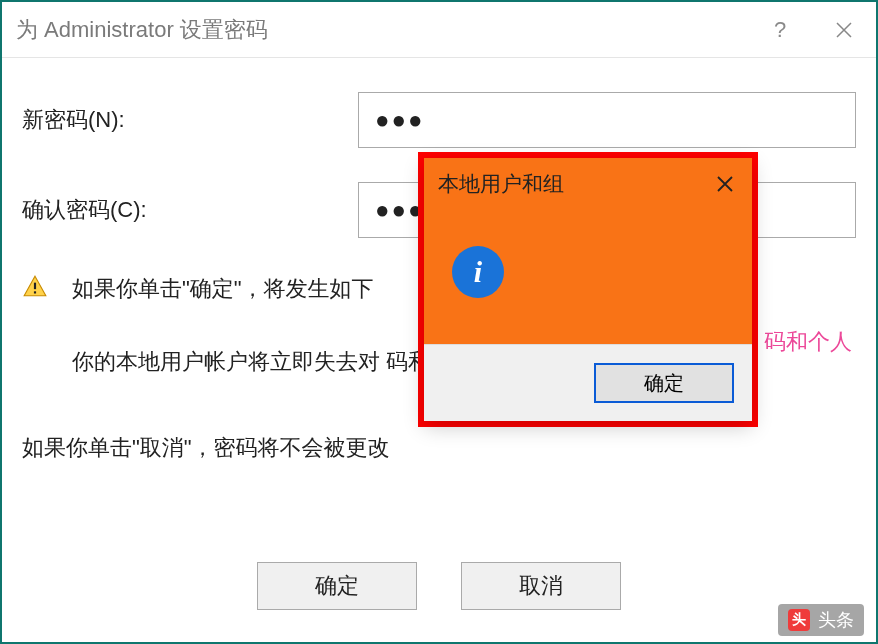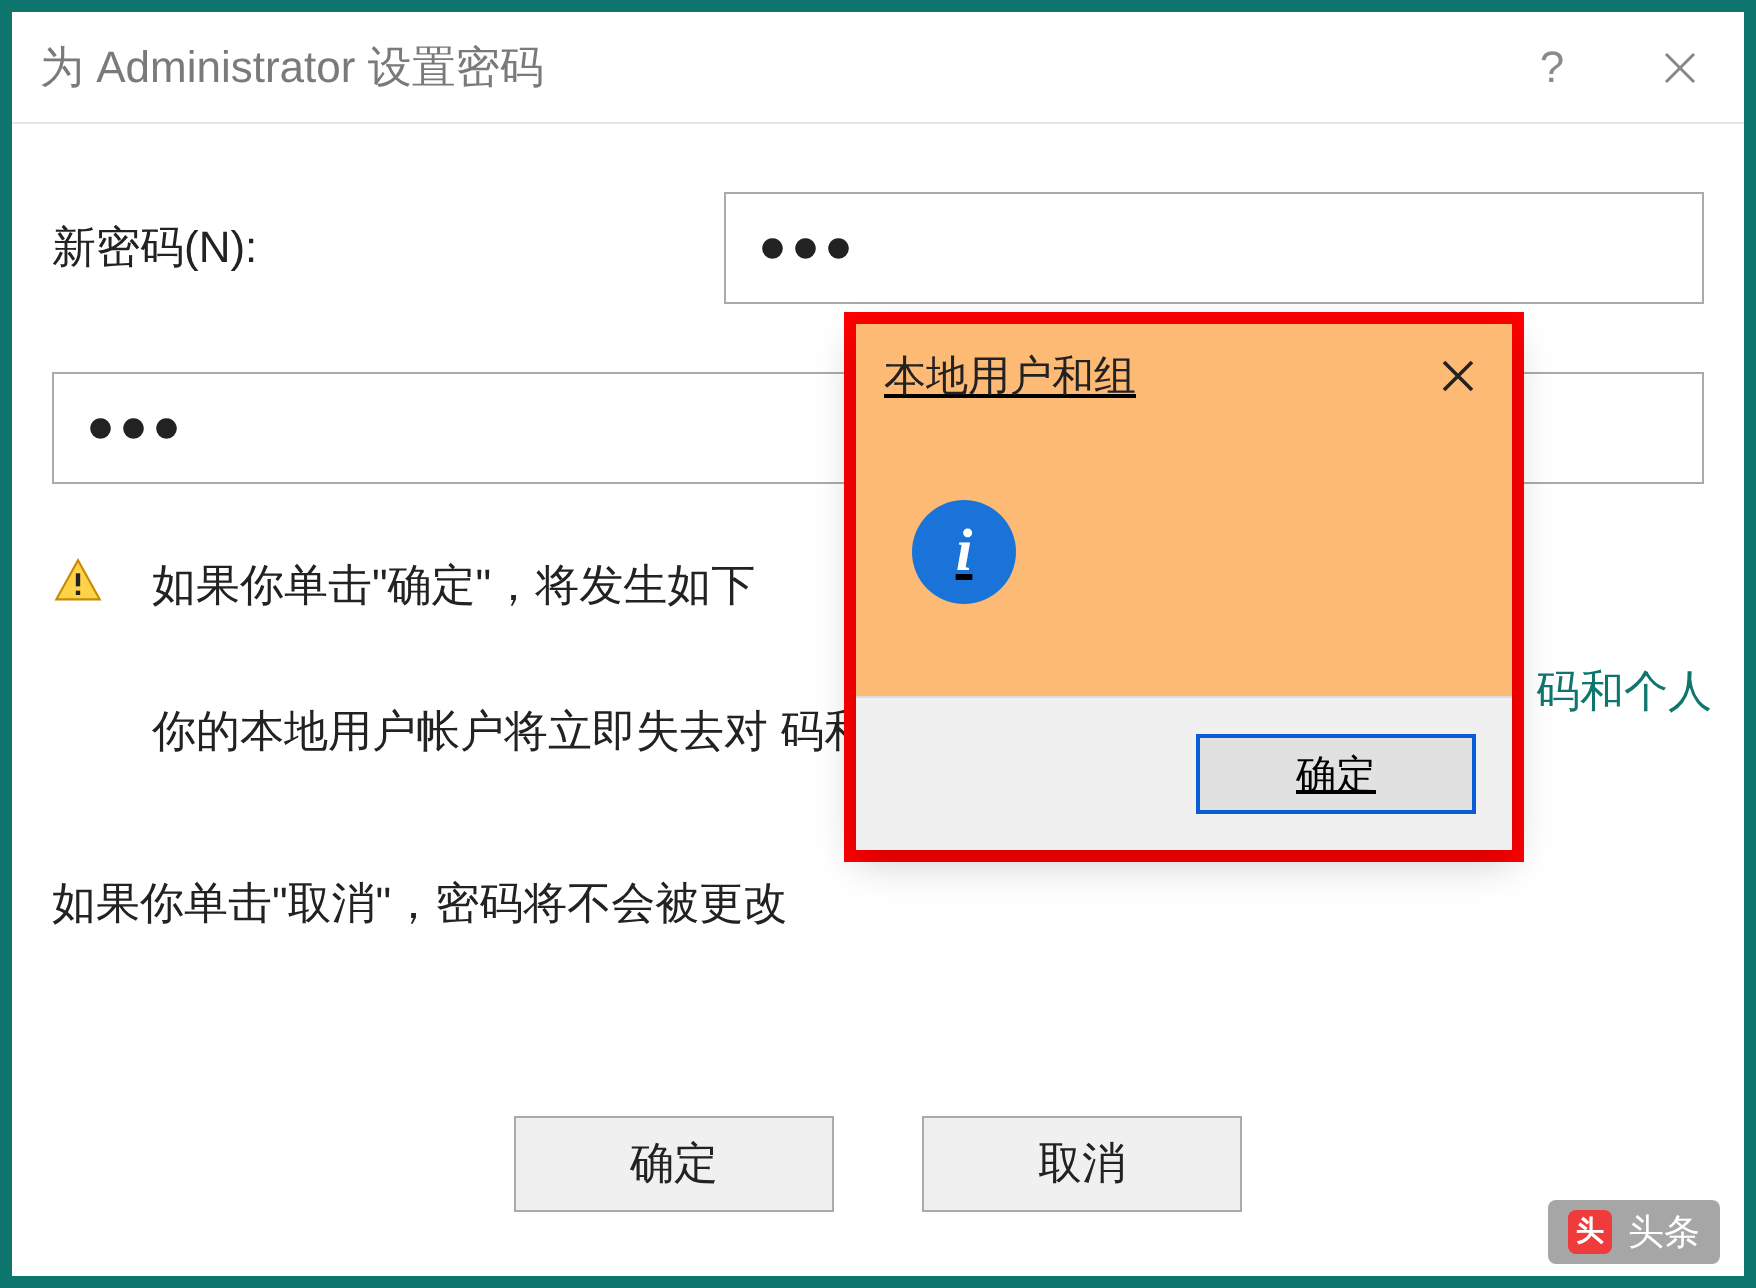--- a/index.html
+++ b/index.html
@@ -8,21 +8,21 @@
       background: #fff;
       width: 878px;
       height: 644px;
       position: relative;
       overflow: hidden;
     }
     .window {
       position: absolute;
       top: 0; left: 0; right: 0; bottom: 0;
       background: #fff;
-      border: 6px solid #0f766e;
+      border: 2px solid #0f766e;
     }
     .titlebar {
       height: 56px;
       display: flex;
       align-items: center;
       padding: 0 0 0 14px;
       border-bottom: 1px solid #e5e5e5;
       color: #7a7a7a;
       font-size: 22px;
     }
@@ -111,23 +111,22 @@
       position: absolute;
       top: 150px;
       left: 416px;
       width: 340px;
       border: 6px solid #f00;
       background: #fff;
       z-index: 10;
     }
     .popup {
       width: 100%;
-      background: #fdba74;
+      background: #f97316;
       box-shadow: 0 6px 20px rgba(0,0,0,0.2);
-      text-decoration: underline;
     }
     .popup-header {
       display: flex;
       align-items: center;
       height: 52px;
       padding: 0 0 0 14px;
     }
     .popup-title {
       flex: 1;
       font-size: 21px;
@@ -177,21 +176,21 @@
       background: #e1e1e1;
       font-size: 20px;
       font-family: inherit;
       cursor: pointer;
     }
     .trail-text {
       position: absolute;
       top: 325px;
       left: 762px;
       font-size: 22px;
-      color: #0f766e;
+      color: #ec4899;
       white-space: nowrap;
     }
     .watermark {
       position: absolute;
       bottom: 6px;
       right: 12px;
       display: flex;
       align-items: center;
       gap: 8px;
       font-size: 18px;
@@ -226,20 +225,21 @@
       </div>
     </div>
   </div>
 
   <div class="content">
     <div class="form-row">
       <label class="form-label">新密码(N):</label>
       <input class="form-input" type="text" value="●●●" style="">
     </div>
     <div class="form-row">
+      <label class="form-label">确认密码(C):</label>
       <input class="form-input" type="text" value="●●●" style="">
     </div>
 
     <div class="warn-row">
       <svg class="warn-icon" viewBox="0 0 24 24">
         <path d="M12 2 L22 20 L2 20 Z" fill="#ffd24a" stroke="#c88a00" stroke-width="1"></path>
         <rect x="11" y="8" width="2" height="6" fill="#222"></rect>
         <rect x="11" y="16" width="2" height="2" fill="#222"></rect>
       </svg>
       <div class="warn-text-col">

